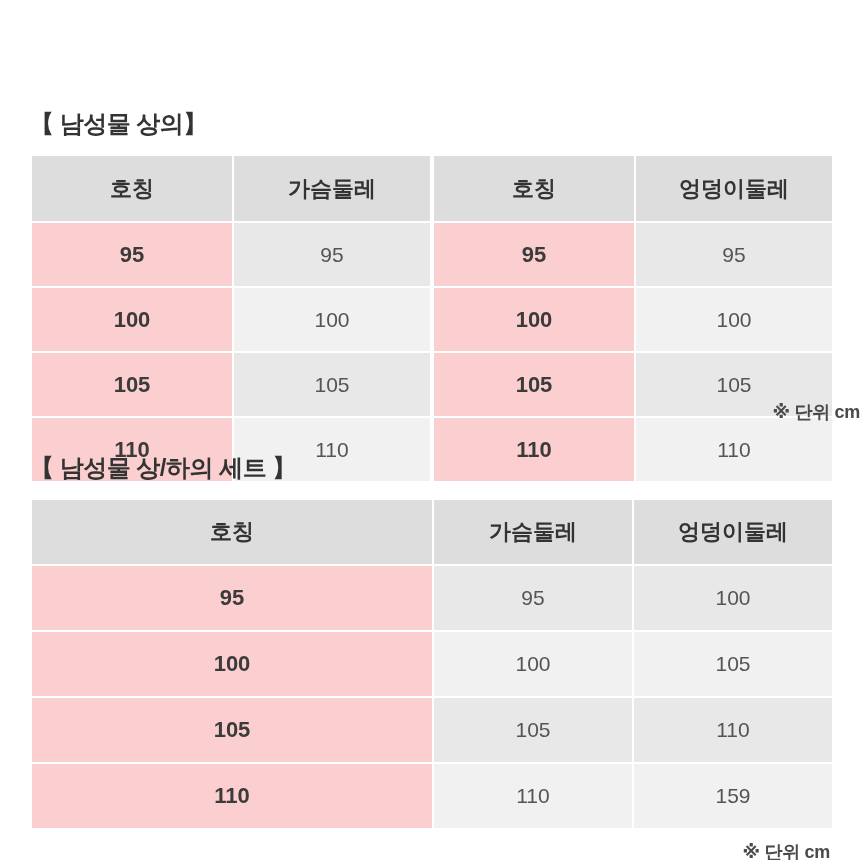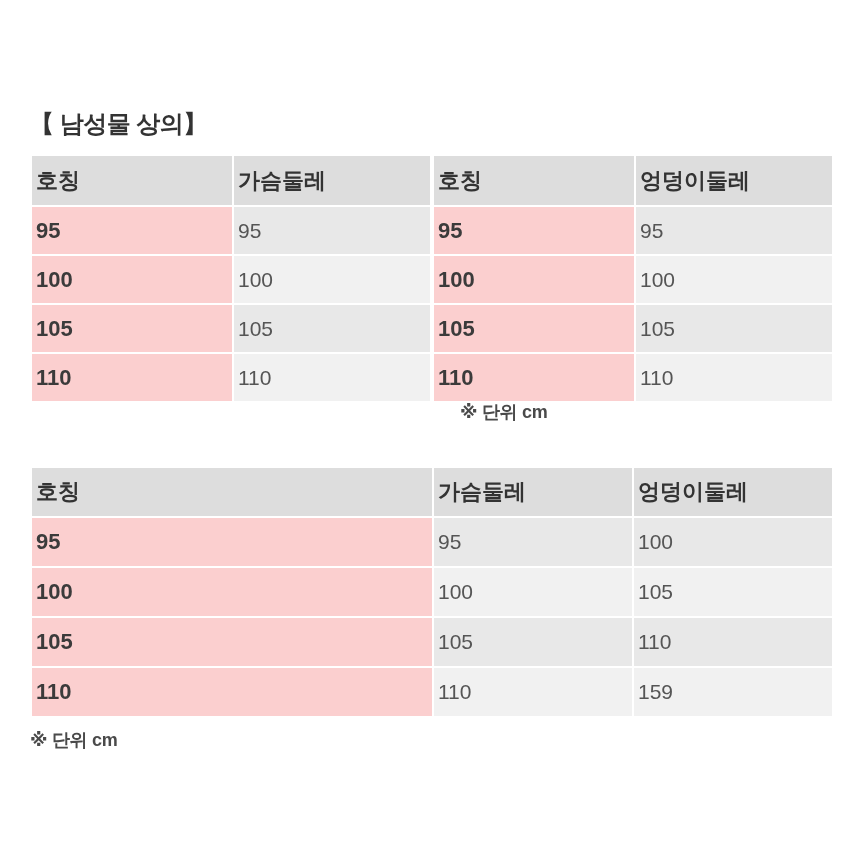--- a/index.html
+++ b/index.html
@@ -53,26 +53,26 @@
     border-collapse: separate;
     border-spacing: 2px 2px;
     table-layout: fixed;
   }
   .tbl-top { width: 400px; }
   .tbl-top col.c1 { width: 200px; }
   .tbl-top col.c2 { width: 196px; }
 
   td, th {
     height: 39px;
-    text-align: left;
+    text-align: center;
     vertical-align: middle;
     font-size: 21px;
     font-weight: normal;
     color: #444444;
-    padding: 4px;
+    padding: 12px;
   }
   th {
     background: #dddddd;
     font-weight: bold;
     font-size: 22px;
     color: #333333;
     height: 41px;
   }
   td.sizecell {
     background: #fbcfcf;
@@ -83,21 +83,21 @@
   td.valcell {
     background: #e8e8e8;
     color: #555555;
     font-size: 21px;
   }
   td.valcell.alt {
     background: #f1f1f1;
   }
 
   .unit-note {
-    text-align: left;
+    text-align: right;
     font-size: 18px;
     font-weight: bold;
     color: #4a4a4a;
     letter-spacing: -0.3px;
     margin-top: 12px;
   }
   .unit-top {
     position: absolute;
     left: 430px;
     top: 280px;
@@ -197,20 +197,21 @@
         </tbody>
       </table>
 
     </div>
 
     <div class="unit-note unit-top">※ 단위 cm</div>
   </div>
 
   <div class="section-bottom">
 
+    <div class="title">【 남성물 상/하의 세트 】</div>
 
     <table class="tbl-bottom">
       <colgroup>
           <col class="b1">
           <col class="b2">
           <col class="b3">
         </colgroup>
       <thead>
         <tr>
           <th>호칭</th>

